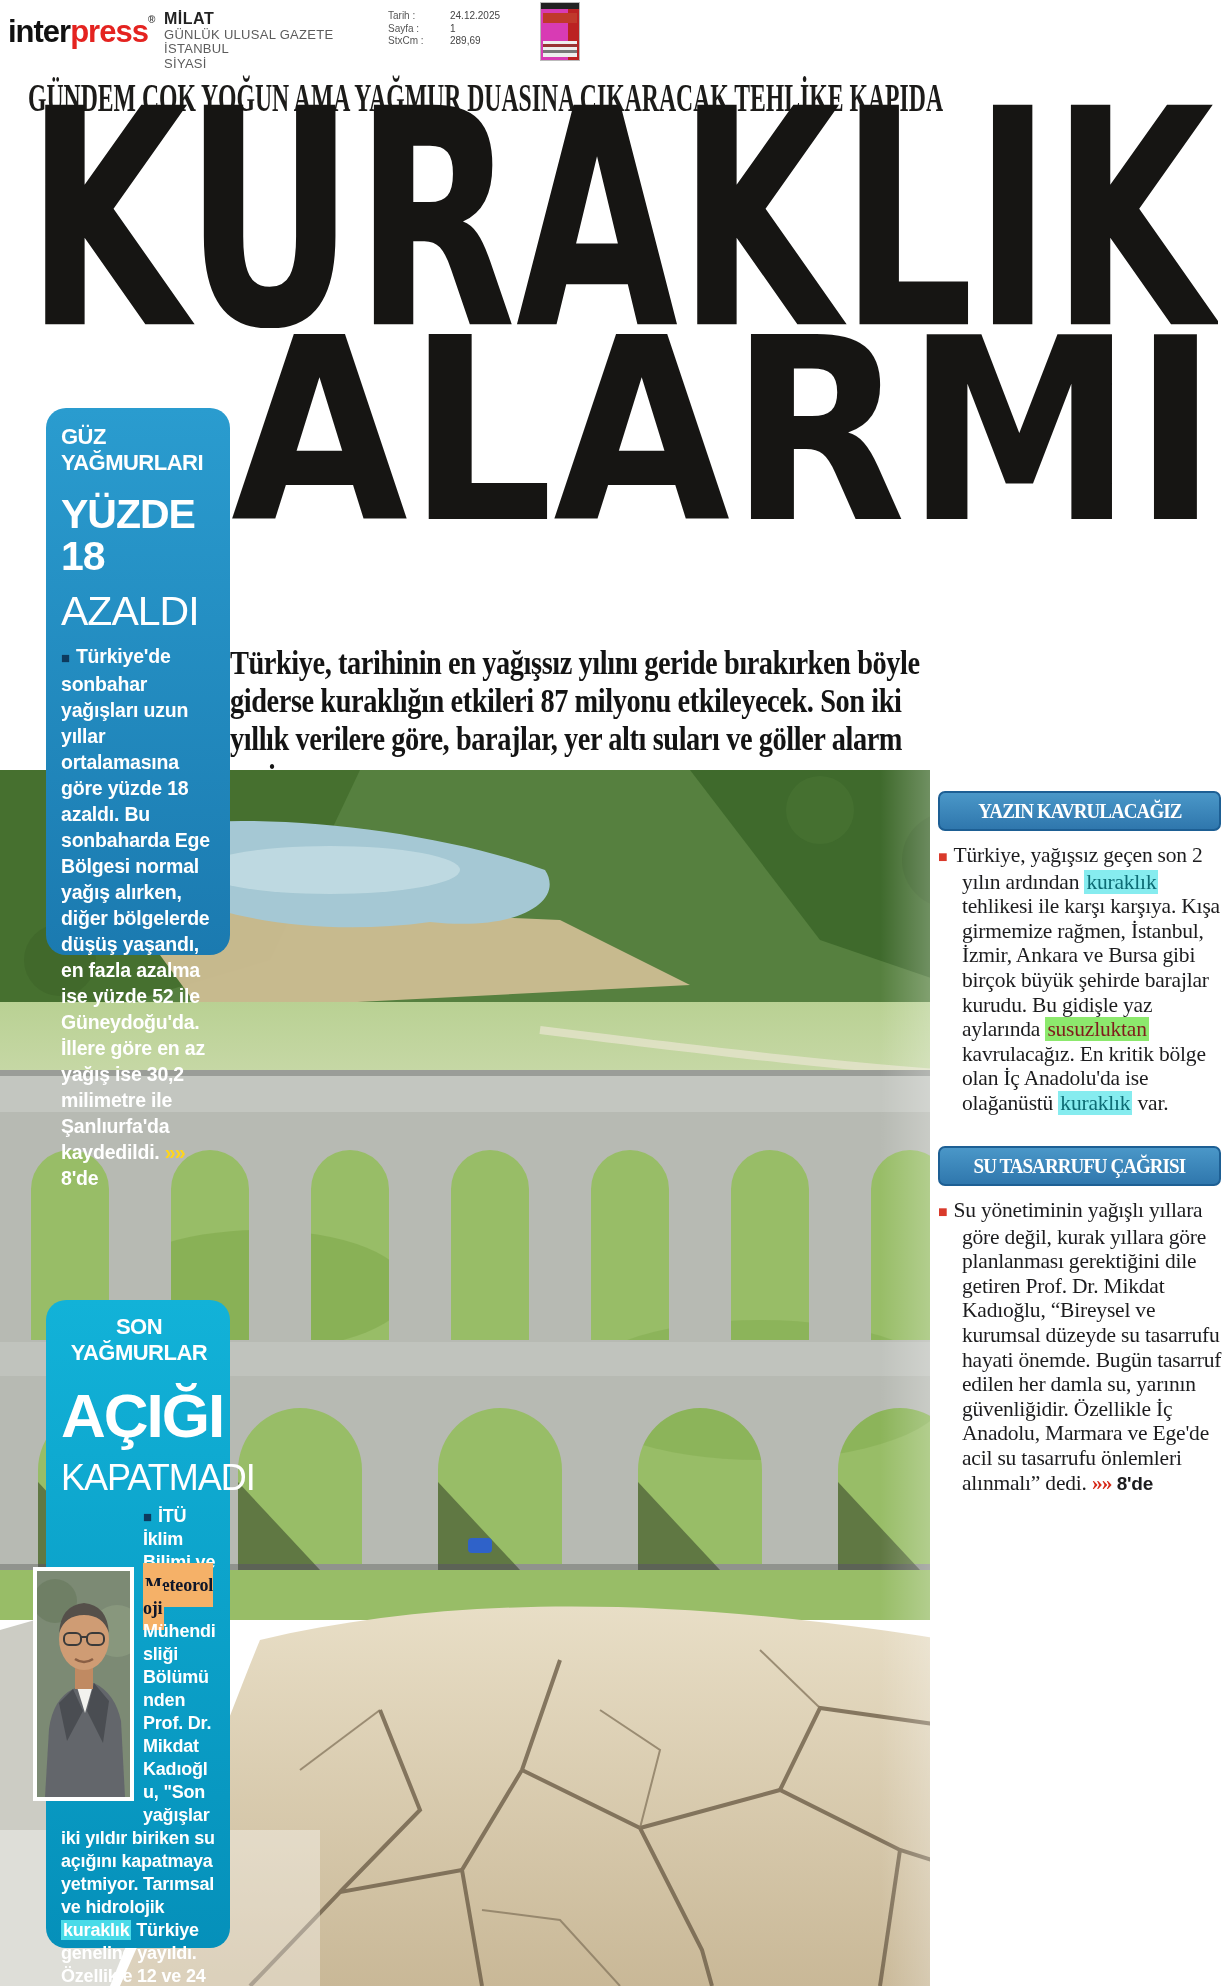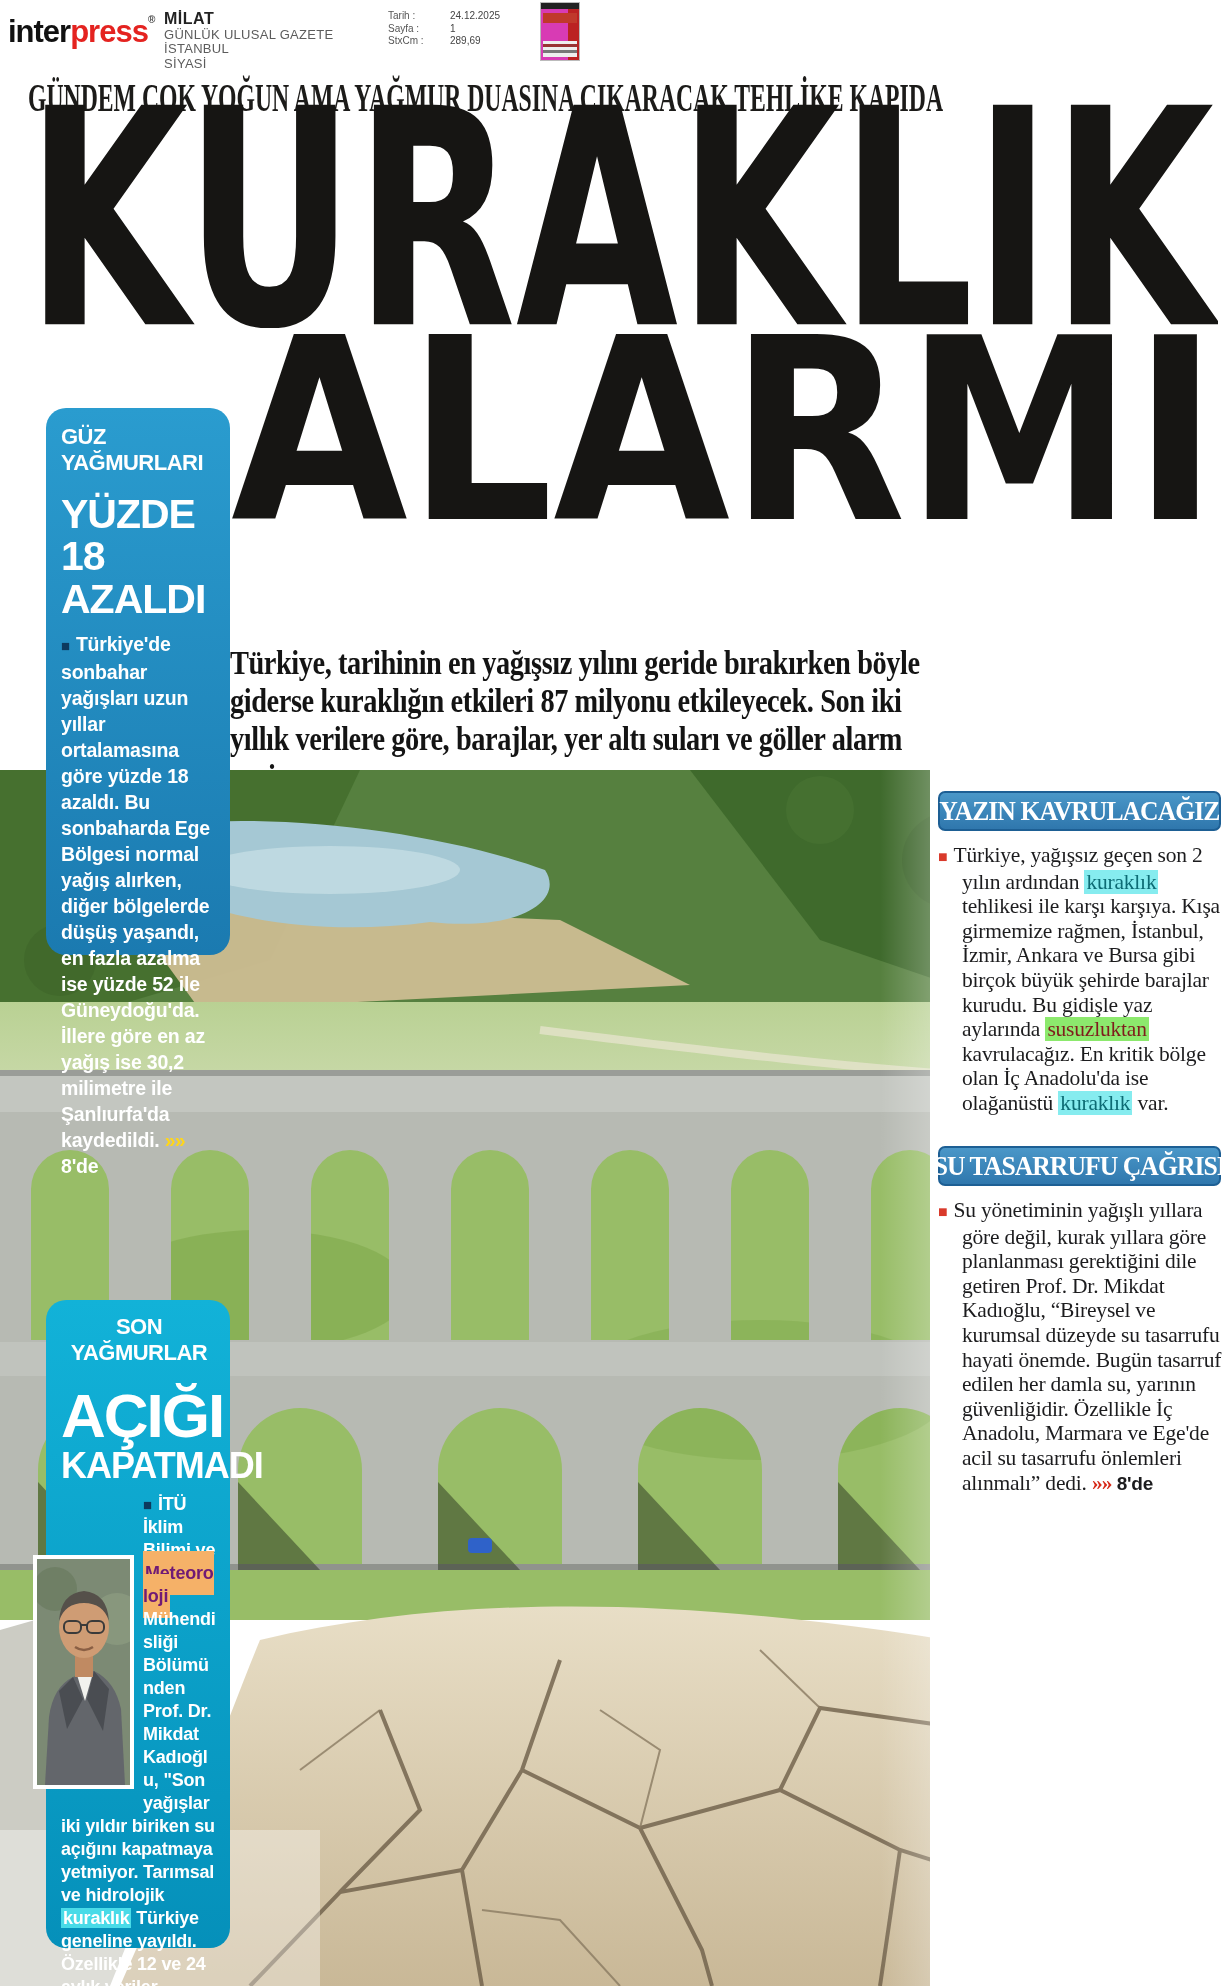--- a/index.html
+++ b/index.html
@@ -37,47 +37,47 @@
            color:#141414;letter-spacing:-.5px;transform:scaleX(.86);transform-origin:left top;}
 
   
   .bluebox{position:absolute;left:46px;width:184px;border-radius:20px;color:#fff;box-sizing:border-box;
            padding:16px 13px 12px 15px;}
   .box1{top:408px;height:547px;background:linear-gradient(180deg,#2a9ccf 0%,#1b7ab0 100%);}
   .box2{top:1300px;height:648px;background:linear-gradient(180deg,#12b2d8 0%,#0590ba 100%);padding-top:14px;}
   .bluebox .bk{font-size:22px;font-weight:800;letter-spacing:-.5px;}
   .bluebox .t1{font-size:41px;font-weight:800;letter-spacing:-1px;line-height:1.02;margin-top:18px;}
   .box2 .t1{font-size:62px;letter-spacing:-2px;}
-  .bluebox .t2{font-size:41px;font-weight:700;letter-spacing:-1px;line-height:1.05;}
+  .bluebox .t2{font-size:41px;font-weight:400;letter-spacing:-1px;line-height:1.05;margin-top:12px;}
   .box2 .t2{font-size:36px;letter-spacing:-1px;}
   .bluebox p{margin:10px 0 0 0;font-size:19.5px;font-weight:bold;line-height:26px;letter-spacing:-.2px;
              overflow-wrap:break-word;}
   .box2 p{font-size:18px;line-height:23px;margin-top:8px;}
   .bluebox .sq{color:#0d3a5e;font-size:15px;margin-right:6px;}
   .arr-y{color:#ffd61a;font-weight:900;letter-spacing:-1px;}
   .arr-r{color:#d62a1a;font-weight:900;letter-spacing:-1px;}
   .jump-ref{font-weight:800;}
-  .hl-orange{background:#f5b168;color:#701a75;padding:12px 2px;}
+  .hl-orange{background:#f5b168;color:#0f172a;padding:12px 2px;font-family:Liberation Serif, serif;}
   .hl-cyan2{background:#49dbe8;color:#ffffff;padding:0 2px;}
 
   .portrait{float:left;width:101px;height:234px;margin:62px 9px 4px -28px;border:4px solid #fff;
             box-sizing:border-box;background:#7c8a74;}
 
   
   .photo{position:absolute;left:0;top:770px;width:1112px;height:1216px;}
   .right-panel{position:absolute;left:930px;top:770px;width:293px;height:1216px;background:#fff;}
   .caption{position:absolute;left:226px;top:1262px;width:180px;box-sizing:border-box;padding:7px 8px;
            background:rgba(255,255,255,.66);border-radius:6px;
            font-size:19px;font-weight:bold;color:#14141f;line-height:22.5px;letter-spacing:-.2px;}
 
   
   .rc-head{position:absolute;left:938px;width:283px;height:40px;border:2px solid #1d5f94;border-radius:7px;
            background:linear-gradient(180deg,#4a97c8 0%,#2f77ad 100%);box-sizing:border-box;
            display:flex;align-items:center;justify-content:center;
-           font-family:"Liberation Serif",serif;font-weight:bold;font-size:27px;color:#fff;
+           font-family:"Liberation Serif",serif;font-weight:bold;font-size:20px;color:#fff;
            letter-spacing:-1px;white-space:nowrap;}
   .rc-head .inner{transform:scaleX(.95);}
   .h1{top:791px;} .h2{top:1146px;}
   .serif-body{position:absolute;left:938px;width:287px;margin:0;
               font-family:"Liberation Serif",serif;font-size:21.5px;line-height:24.6px;color:#1c1c1e;
               padding-left:24px;text-indent:-24px;box-sizing:border-box;letter-spacing:-.2px;}
   .b1{top:843px;} .b2{top:1198px;}
   .red-sq{color:#d93a2b;font-size:16px;margin-right:6px;}
   .hl-cyan{background:#86ecef;color:#0c6b74;padding:0 2px;}
   .hl-green{background:#8ce96d;color:#7f1d1d;padding:0 2px;}

